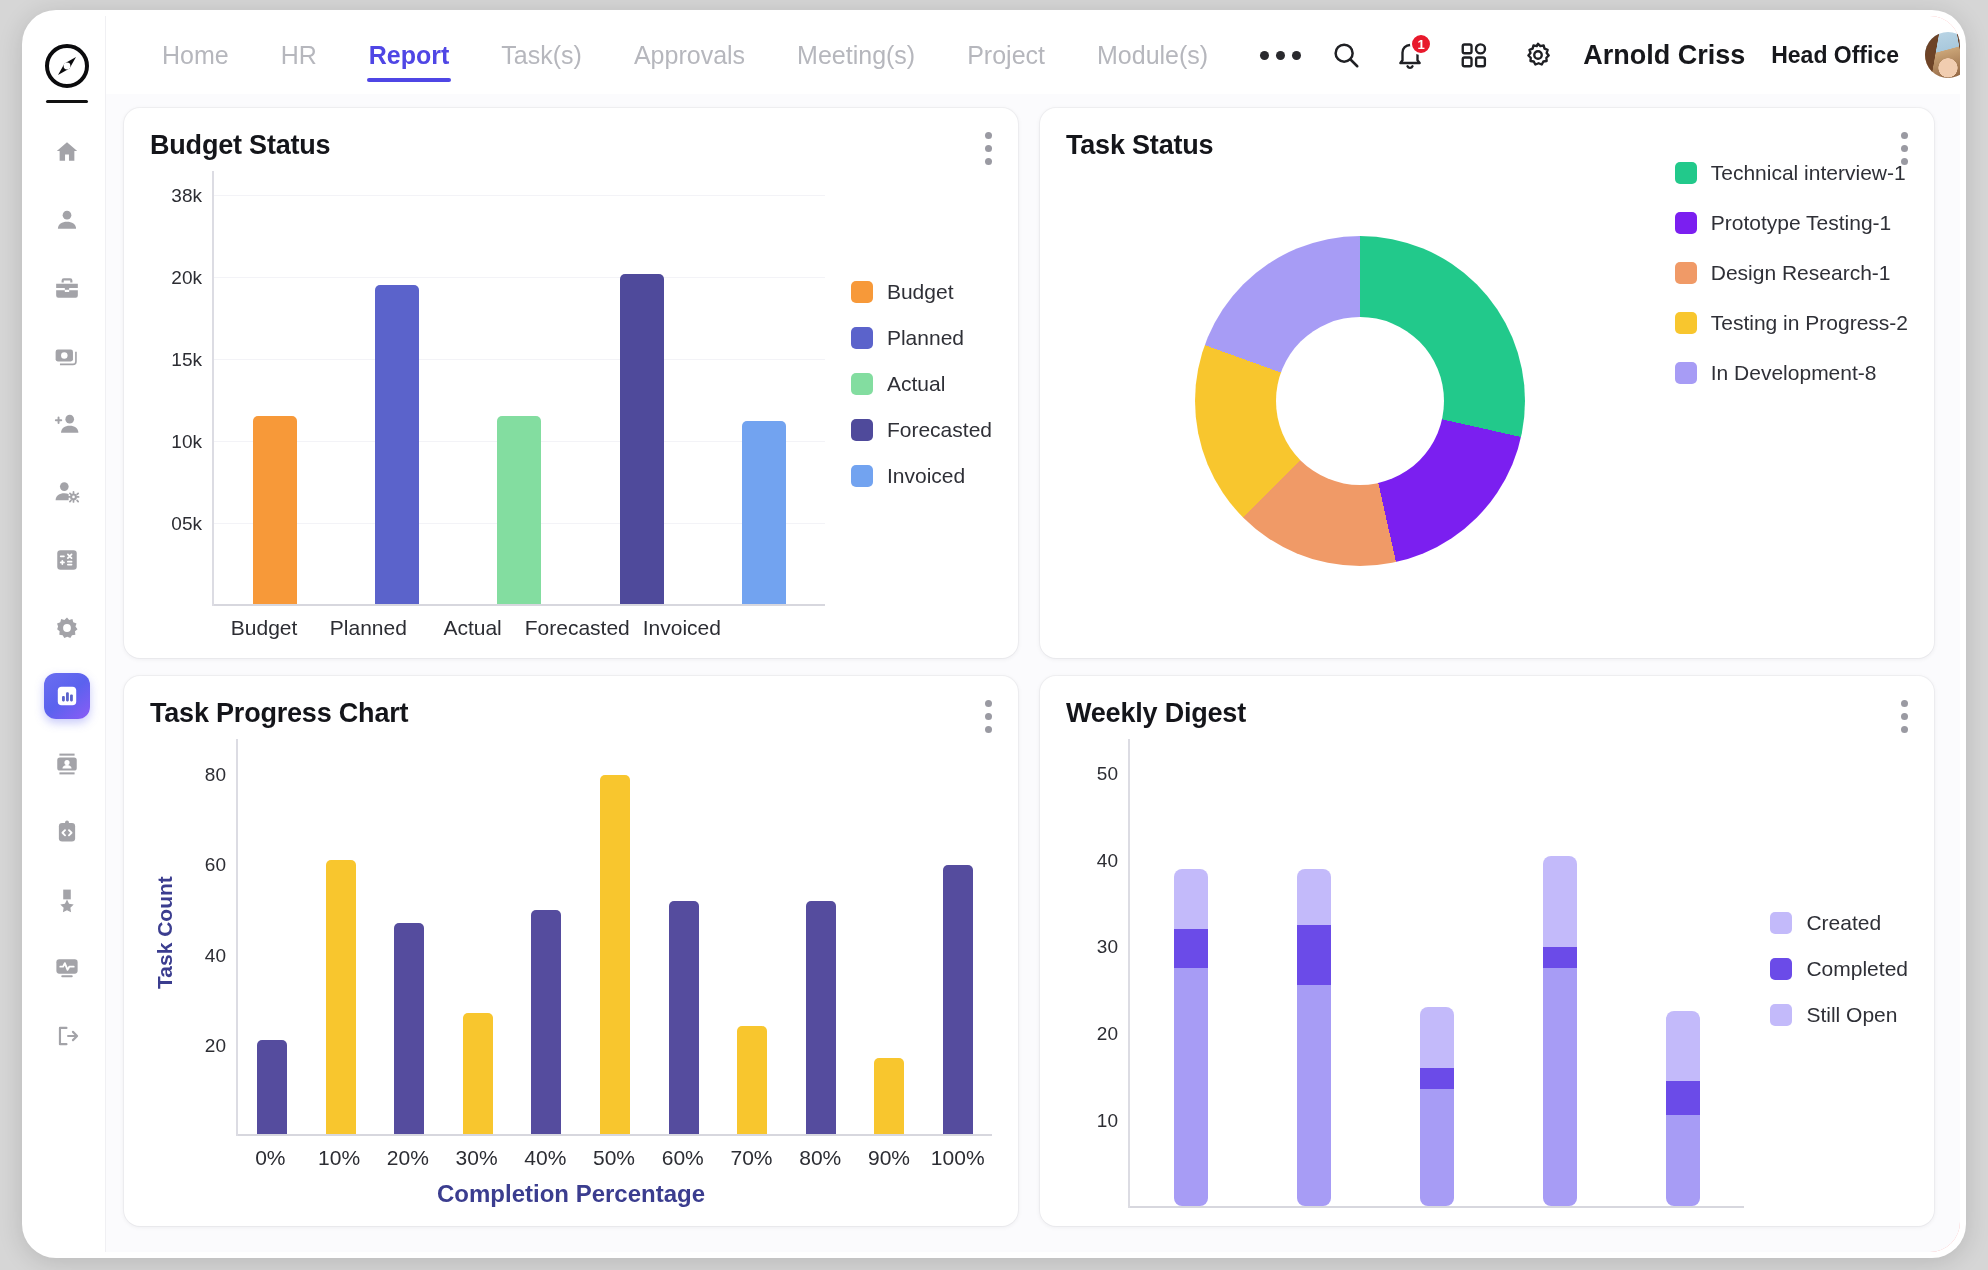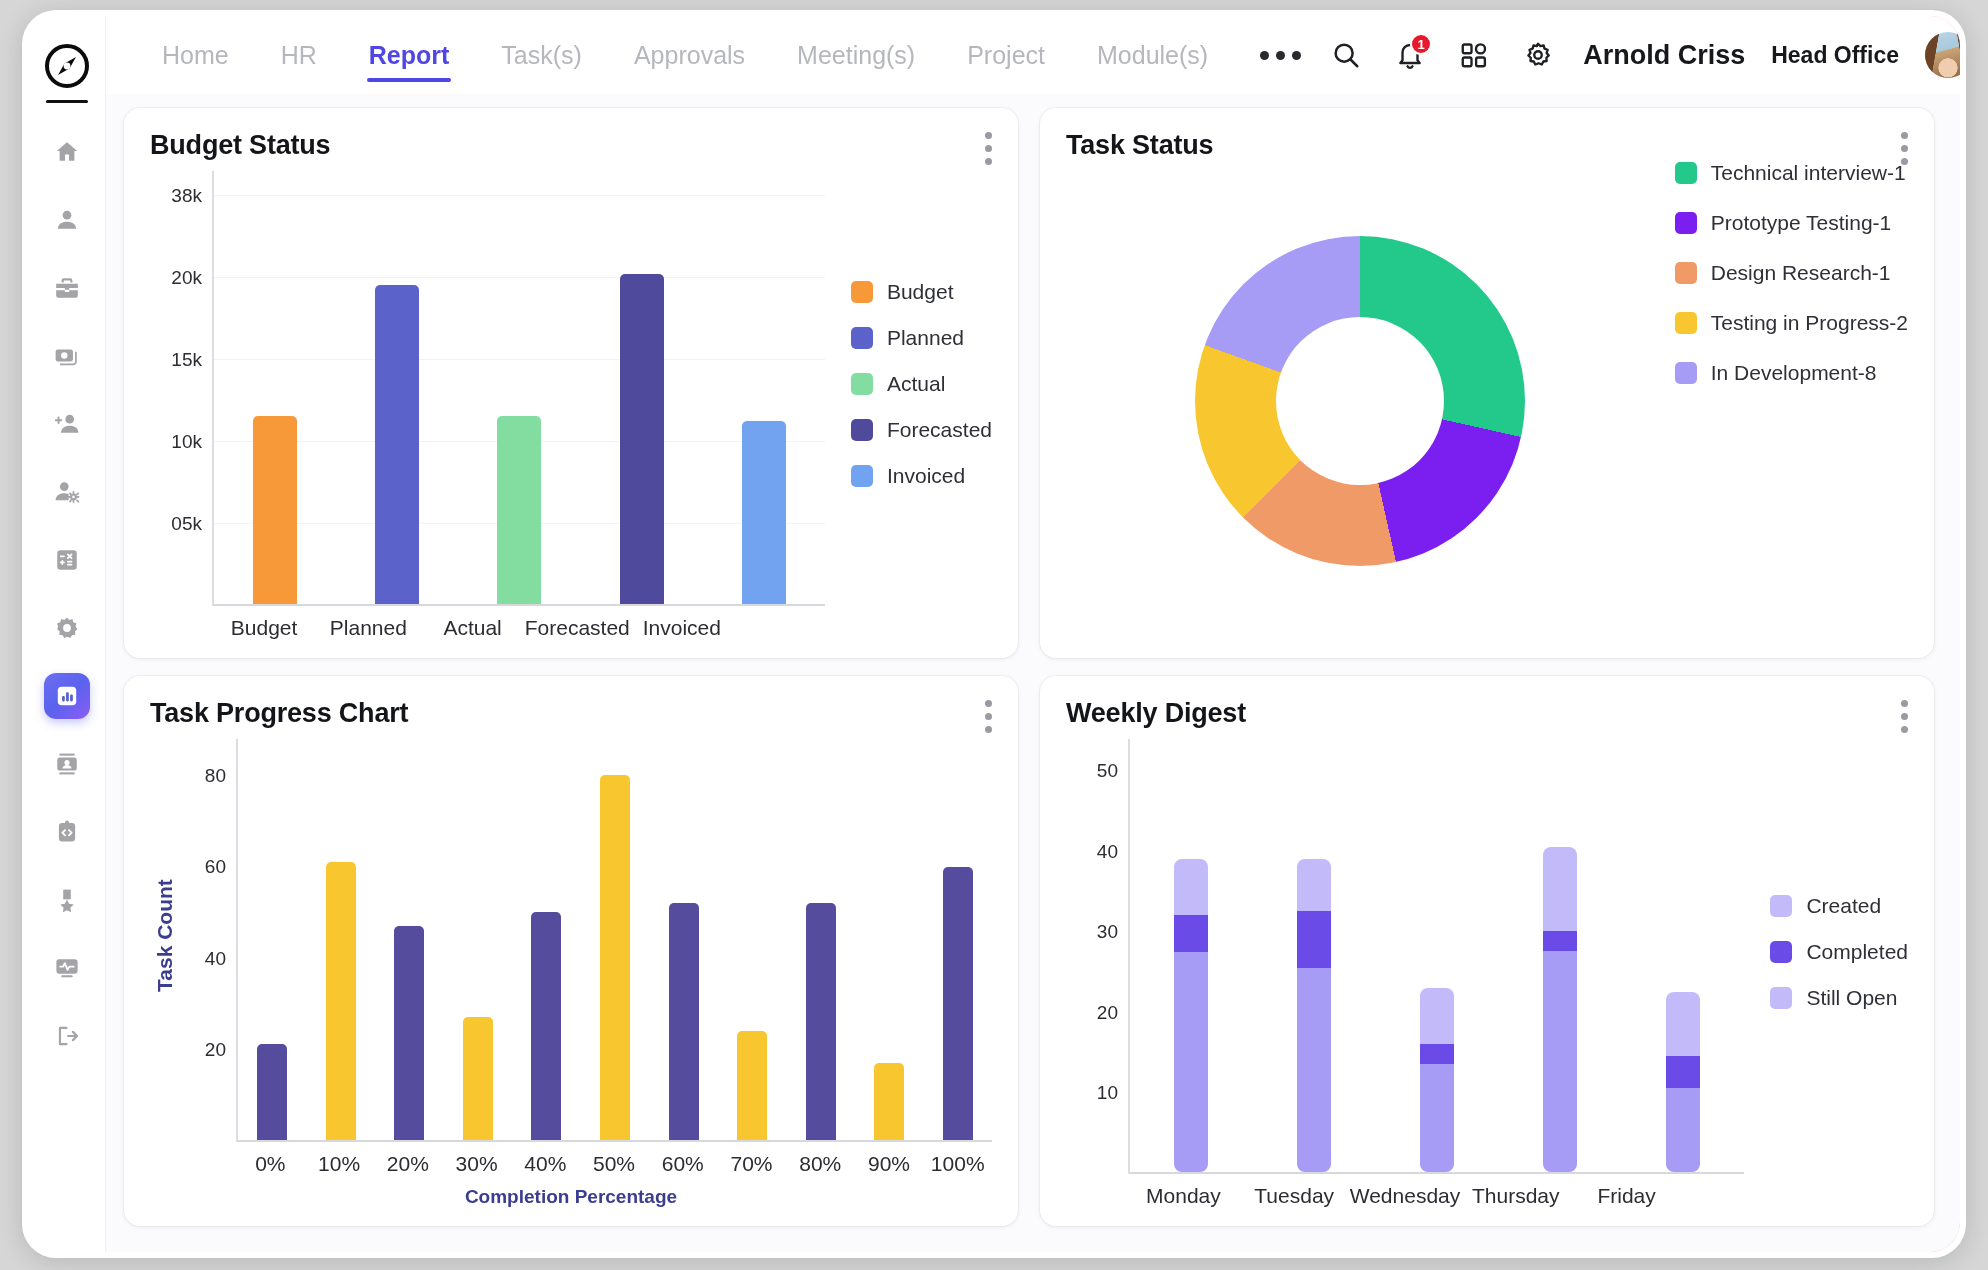--- a/index.html
+++ b/index.html
@@ -185,21 +185,21 @@
   }
   .donut-legend { display: flex; flex-direction: column; justify-content: flex-start; gap: 26px; padding-left: 20px; }
 
   
   .ylabel-rot {
     writing-mode: vertical-rl; transform: rotate(180deg);
     font-size: 21px; font-weight: 700; color: #3b3d8f;
     display: flex; align-items: center; justify-content: center;
     width: 30px; flex: 0 0 30px;
   }
-  .xlabel-center { text-align: center; font-size: 19px; font-weight: 700; color: #3b3d8f; padding-top: 10px; }
+  .xlabel-center { text-align: center; font-size: 24px; font-weight: 700; color: #3b3d8f; padding-top: 10px; }
 
   
   .stack { width: 34px; border-radius: 8px; overflow: hidden; display: flex; flex-direction: column; justify-content: flex-end; height: 100%; }
   .seg { width: 100%; }
 </style>
 </head>
 <body>
 
 <div class="device">
 <div class="device-inner">
@@ -621,27 +621,20 @@
                   <span class="swatch" style="background: rgb(107, 75, 232);"></span>
                   <span class="legend-label">Completed</span>
                 </div>
                 <div class="legend-item">
                   <span class="swatch" style="background: rgb(195, 186, 250);"></span>
                   <span class="legend-label">Still Open</span>
                 </div>
               </div>
         </div>
         <div style="display:flex;padding-left:62px;">
-          <div class="x-labels" style="flex:1" id="wd-xlabels">
-                <div class="x-label">Monday</div>
-                <div class="x-label">Tuesday</div>
-                <div class="x-label">Wednesday</div>
-                <div class="x-label">Thursday</div>
-                <div class="x-label">Friday</div>
-              </div>
           <div style="width:226px"></div>
         </div>
       </section>
 
     </main>
   </div>
 </div>
 </div>
 
 </body></html>

